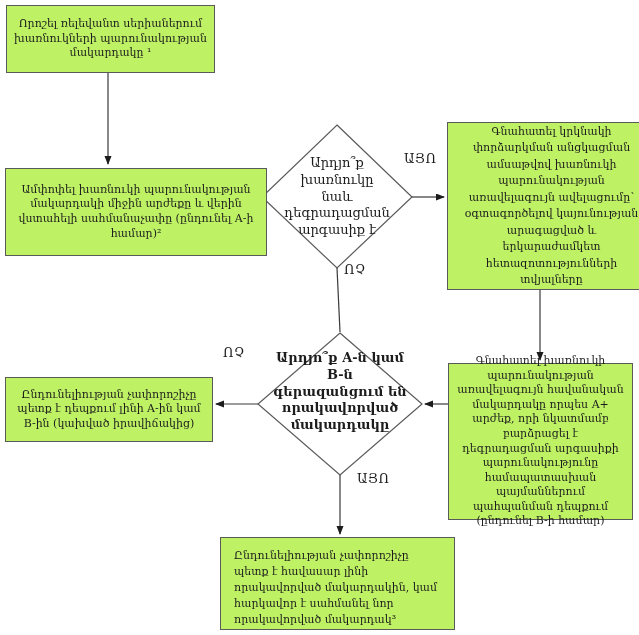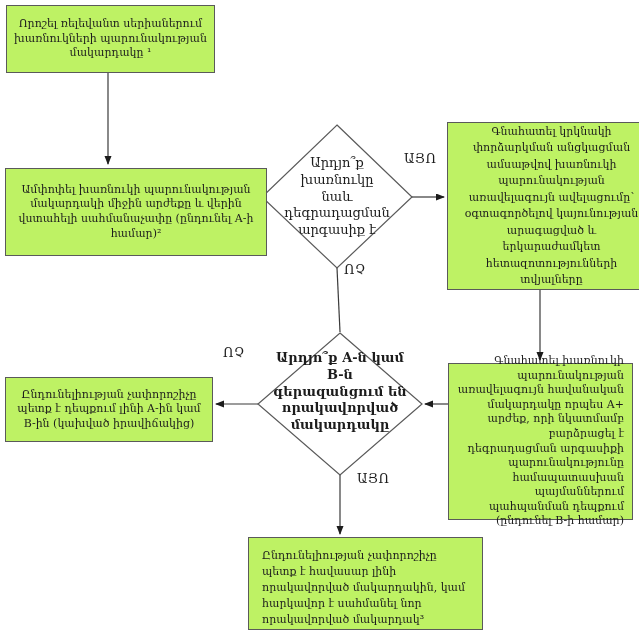--- a/index.html
+++ b/index.html
@@ -30,21 +30,20 @@
     line-height: 1.32;
     padding: 4px 7px;
   }
   .node.tall { line-height: 1.5; }
   .node.left-text {
     text-align: left;
     justify-content: flex-start;
     align-items: flex-start;
     padding: 10px 10px 10px 13px;
     line-height: 1.45;
-    margin-left: 28px;
   }
   .dtext {
     position: absolute;
     display: flex;
     align-items: center;
     justify-content: center;
     text-align: center;
     font-size: 13px;
     line-height: 1.3;
     background: transparent;
@@ -91,21 +90,21 @@
   </div>
 
   <div class="dtext" style="left:287px; top:152px; width:100px; height:90px;">
     <span>Արդյո՞ք խառնուկը նաև դեգրադացման արգասիք է</span>
   </div>
 
   <div class="node tall" style="left:447px; top:122px; width:209px; height:168px; padding:6px 10px;">
     <span>Գնահատել կրկնակի փորձարկման անցկացման ամսաթվով խառնուկի պարունակության առավելագույն ավելացումը՝ օգտագործելով կայունության արագացված և երկարաժամկետ հետազոտությունների տվյալները</span>
   </div>
 
-  <div class="node" style="left:448px; top:363px; width:185px; height:157px; padding:5px 8px;text-align:right;">
+  <div class="node" style="left:448px; top:363px; width:185px; height:157px; padding:5px 8px;">
     <span>Գնահատել խառնուկի պարունակության առավելագույն հավանական մակարդակը որպես A+ արժեք, որի նկատմամբ բարձրացել է դեգրադացման արգասիքի պարունակությունը համապատասխան պայմաններում պահպանման դեպքում (ընդունել B-ի համար)</span>
   </div>
 
   <div class="dtext" style="left:270px; top:348px; width:140px; height:88px;font-weight:bold;">
     <span>Արդյո՞ք A-ն կամ B-ն գերազանցում են որակավորված մակարդակը</span>
   </div>
 
   <div class="node" style="left:5px; top:377px; width:208px; height:65px;">
     <span>Ընդունելիության չափորոշիչը պետք է դեպքում լինի A-ին կամ B-ին (կախված իրավիճակից)</span>
   </div>

